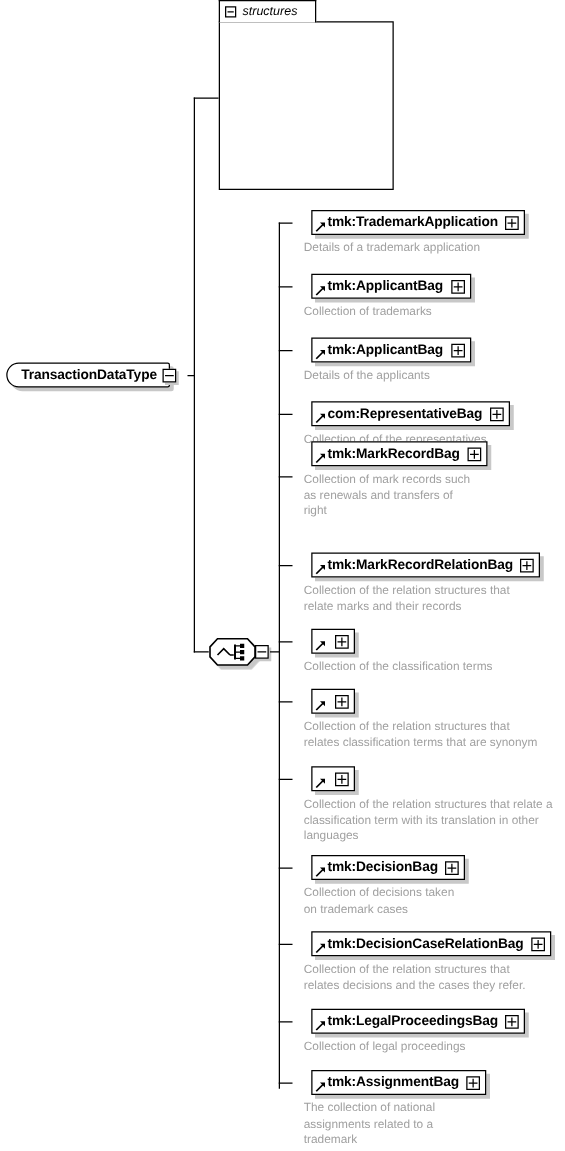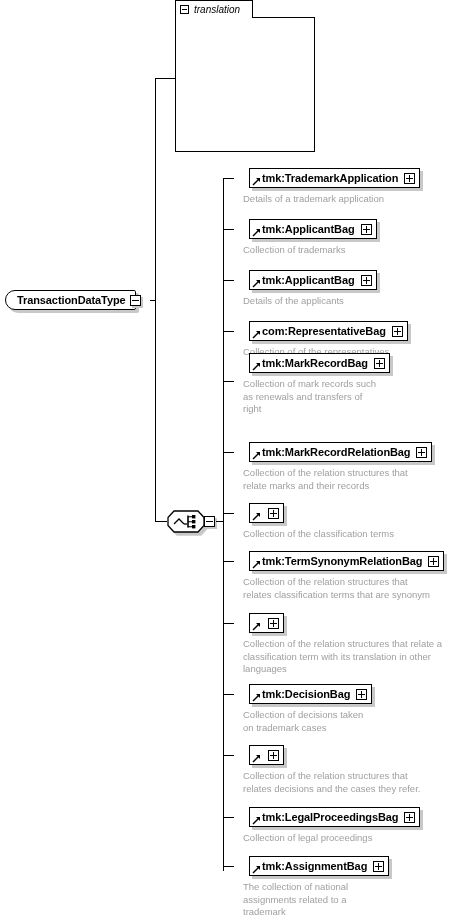--- a/index.html
+++ b/index.html
@@ -202,21 +202,21 @@
 
   <div class="line-v" style="left:155px; top:78px; height:444px;"></div>
 
   <div class="line-h" style="left:155px; top:78px; width:20px;"></div>
 
   <div class="line-h" style="left:155px; top:521px; width:12px;"></div>
 
   <div class="attr-container" style="left:175px; top:0px; width:140px; height:152px;">
     <div class="attr-tab" style="width:78px;">
       <span class="toggle"></span>
-      <span class="attr-tab-label">translation</span>
+      <span class="attr-tab-label">structures</span>
     </div>
     <div class="attr-body" style="top:17px; width:140px; height:135px;"></div>
   </div>
 
   <div class="node" style="left:183px; top:31px;">
     <div class="node-box">
       <svg class="ref-arrow" viewBox="0 0 9 9" aria-hidden="true">
         <path d="M1,8 L7,2" stroke="#000" stroke-width="1.4" fill="none"></path>
         <path d="M8,1 L8,5 L4,1 Z" fill="#000"></path>
       </svg>
@@ -331,21 +331,20 @@
             <path d="M8,1 L8,5 L4,1 Z" fill="#000"></path>
           </svg>
           <span class="toggle plus"></span>
         </div><div class="node-desc" style="left: 10px; top: 25px; width: 215px;">Collection of the classification terms</div></div>
       <div class="line-h" style="left: 223px; top: 561px; width: 11px;"></div>
       <div class="node" style="left: 233px; top: 551px;"><div class="node-box">
           <svg class="ref-arrow" viewBox="0 0 9 9" aria-hidden="true">
             <path d="M1,8 L7,2" stroke="#000" stroke-width="1.4" fill="none"></path>
             <path d="M8,1 L8,5 L4,1 Z" fill="#000"></path>
           </svg>
-          <span class="node-label">tmk:TermSynonymRelationBag</span>
           <span class="toggle plus"></span>
         </div><div class="node-desc" style="left: 10px; top: 25px; width: 215px;">Collection of the relation structures that
 relates classification terms that are synonym</div></div>
       <div class="line-h" style="left: 223px; top: 623px; width: 11px;"></div>
       <div class="node" style="left: 233px; top: 613px;"><div class="node-box">
           <svg class="ref-arrow" viewBox="0 0 9 9" aria-hidden="true">
             <path d="M1,8 L7,2" stroke="#000" stroke-width="1.4" fill="none"></path>
             <path d="M8,1 L8,5 L4,1 Z" fill="#000"></path>
           </svg>
           <span class="toggle plus"></span>
@@ -361,20 +360,21 @@
           <span class="node-label">tmk:DecisionBag</span>
           <span class="toggle plus"></span>
         </div><div class="node-desc" style="left: 10px; top: 25px; width: 215px;">Collection of decisions taken
 on trademark cases</div></div>
       <div class="line-h" style="left: 223px; top: 755px; width: 11px;"></div>
       <div class="node" style="left: 233px; top: 745px;"><div class="node-box">
           <svg class="ref-arrow" viewBox="0 0 9 9" aria-hidden="true">
             <path d="M1,8 L7,2" stroke="#000" stroke-width="1.4" fill="none"></path>
             <path d="M8,1 L8,5 L4,1 Z" fill="#000"></path>
           </svg>
+          <span class="node-label">tmk:DecisionCaseRelationBag</span>
           <span class="toggle plus"></span>
         </div><div class="node-desc" style="left: 10px; top: 25px; width: 215px;">Collection of the relation structures that
 relates decisions and the cases they refer.</div></div>
       <div class="line-h" style="left: 223px; top: 817px; width: 11px;"></div>
       <div class="node" style="left: 233px; top: 807px;"><div class="node-box">
           <svg class="ref-arrow" viewBox="0 0 9 9" aria-hidden="true">
             <path d="M1,8 L7,2" stroke="#000" stroke-width="1.4" fill="none"></path>
             <path d="M8,1 L8,5 L4,1 Z" fill="#000"></path>
           </svg>
           <span class="node-label">tmk:LegalProceedingsBag</span>

